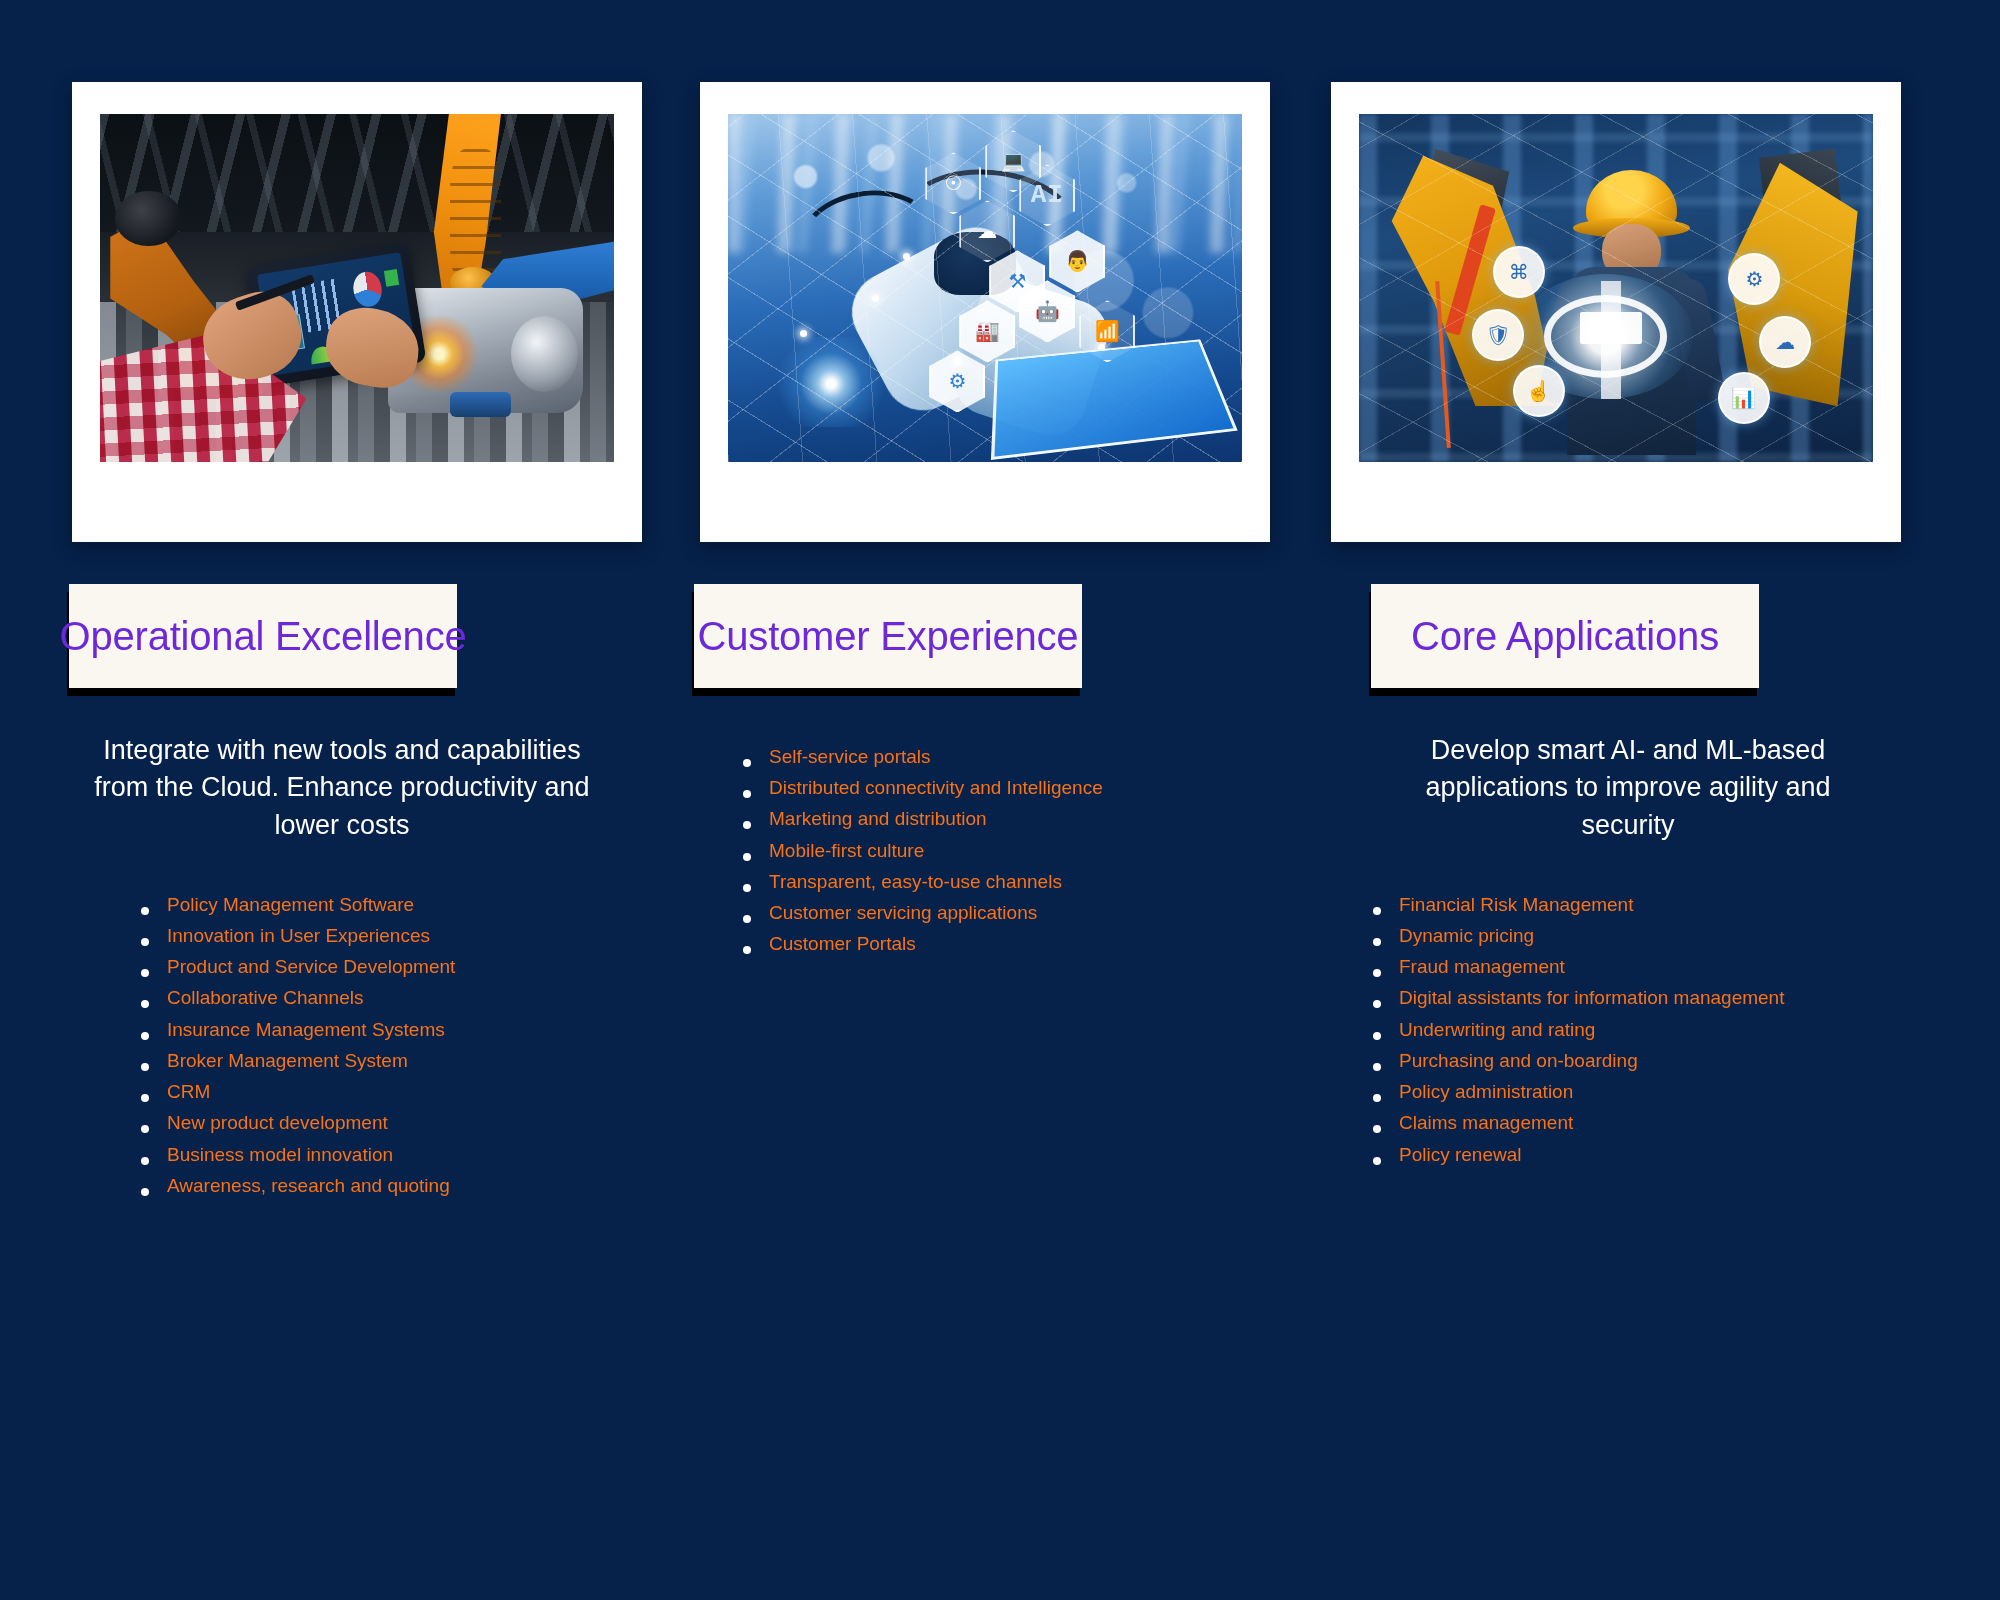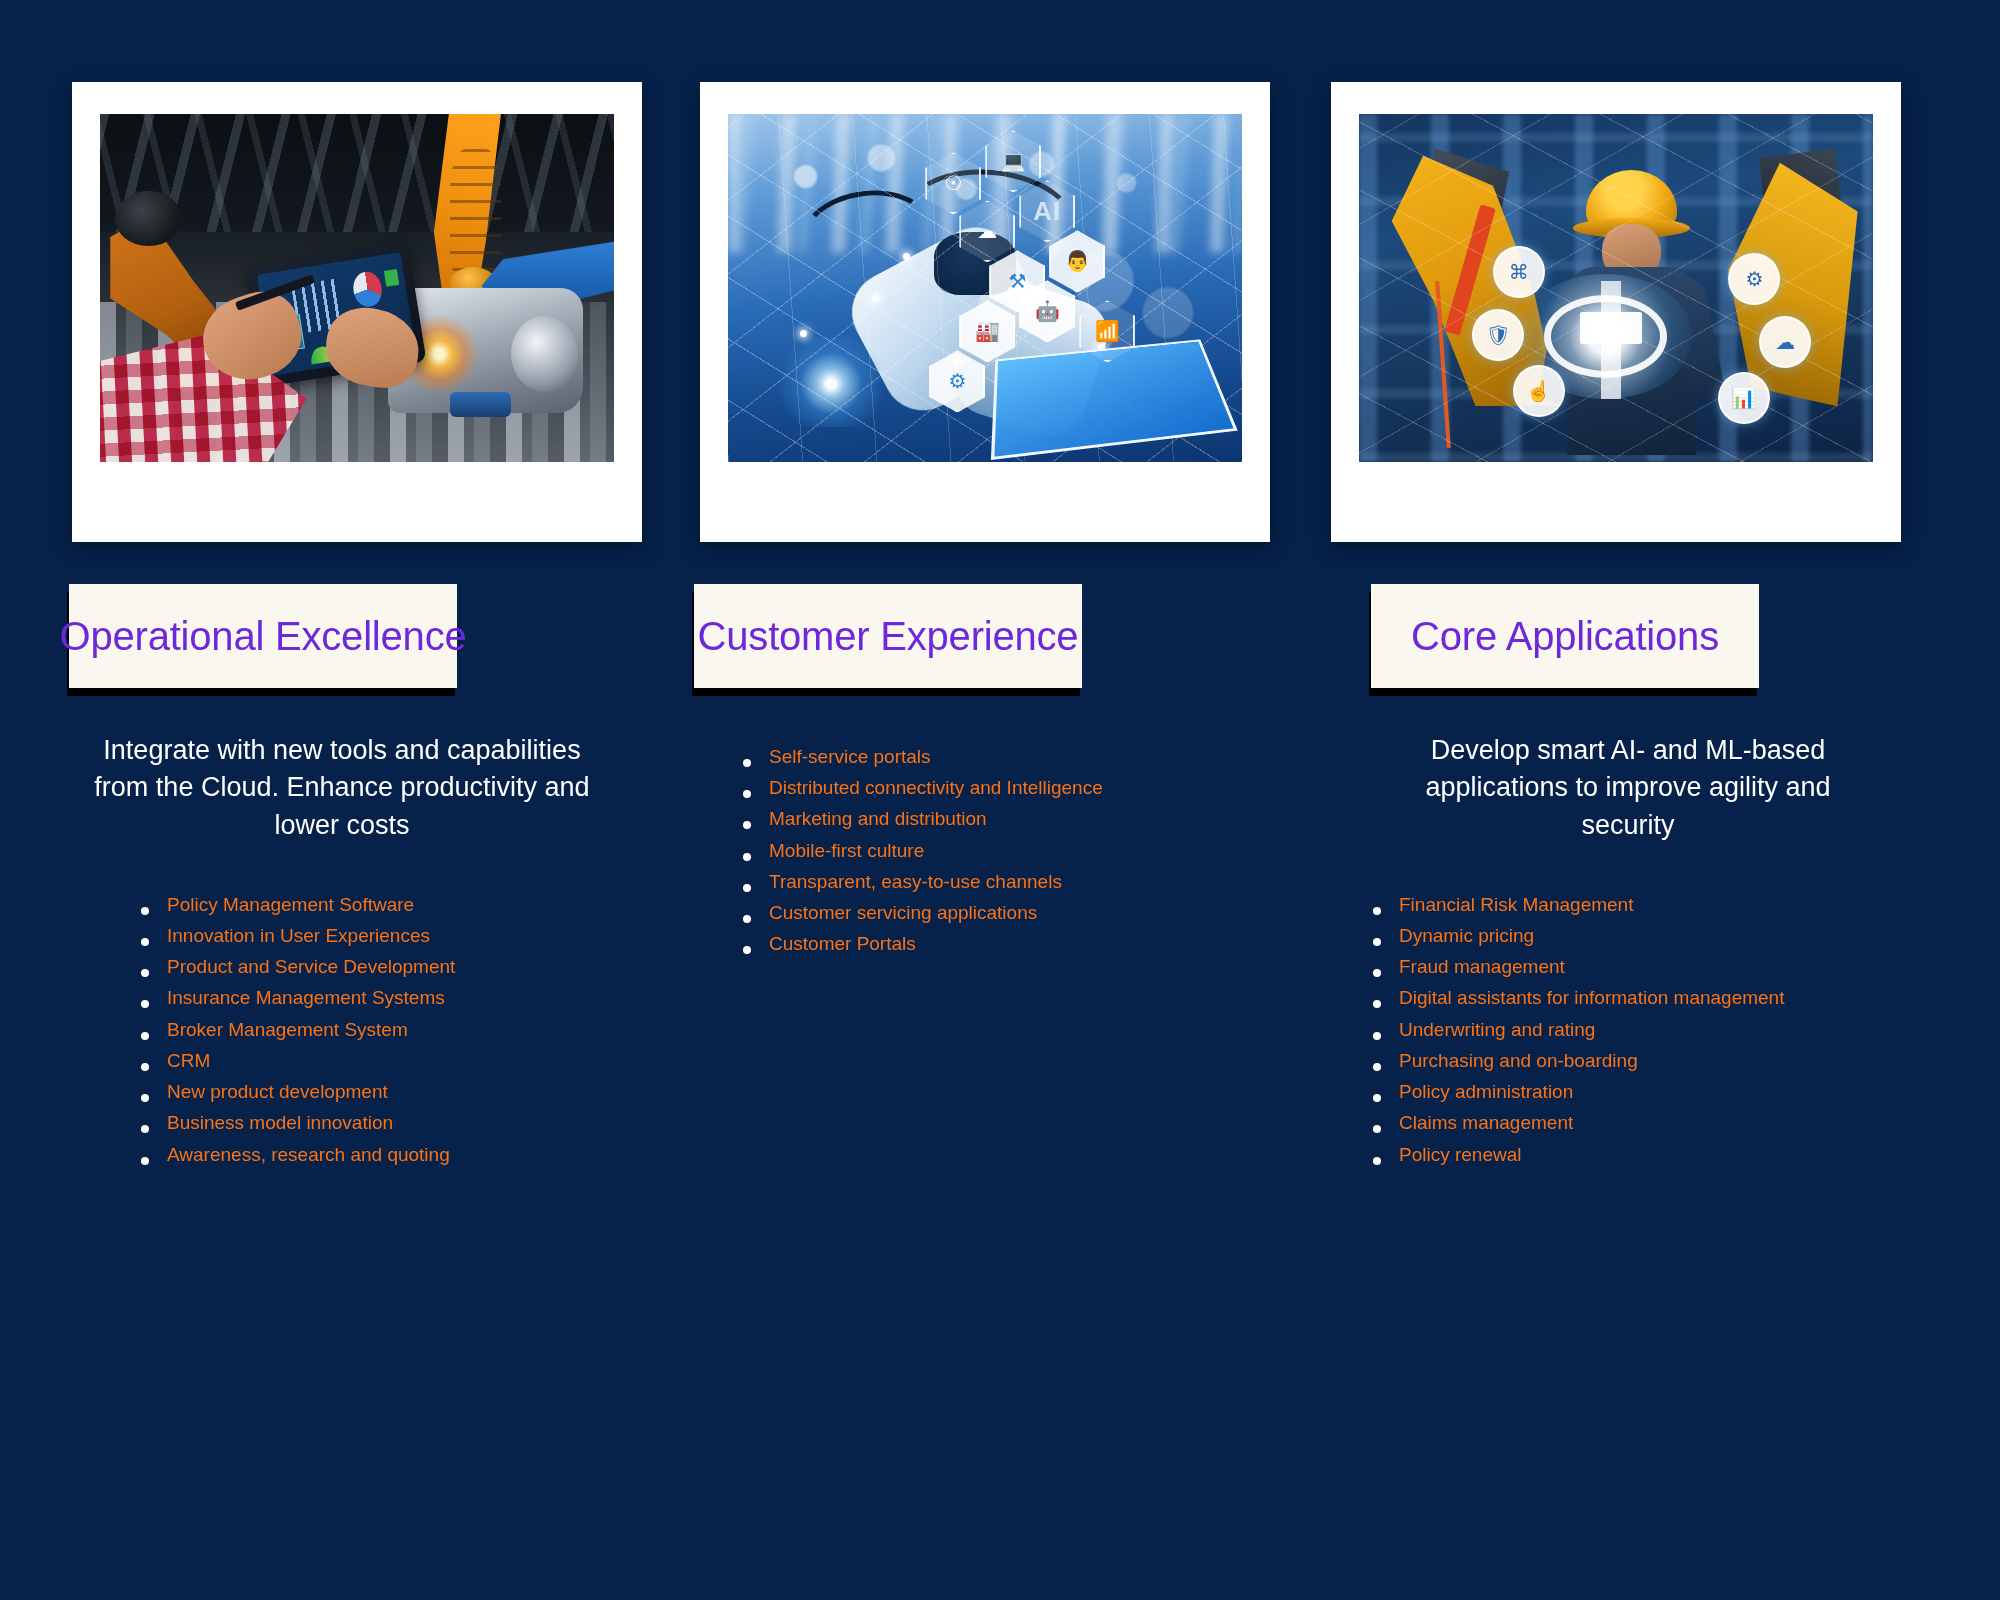--- a/index.html
+++ b/index.html
@@ -511,20 +511,21 @@
           <span class="title-text">Operational Excellence</span>
         </div>
       </div>
 
       <div class="desc">Integrate with new tools and capabilities from the Cloud. Enhance productivity and lower costs</div>
 
       <ul class="bullets">
         <li>Policy Management Software</li>
         <li>Innovation in User Experiences</li>
         <li>Product and Service Development</li>
+        <li>Collaborative Channels</li>
         <li>Insurance Management Systems</li>
         <li>Broker Management System</li>
         <li>CRM</li>
         <li>New product development</li>
         <li>Business model innovation</li>
         <li>Awareness, research and quoting</li>
       </ul>
     </div>
 
     <div class="col">
@@ -546,21 +547,21 @@
           <div class="node" style="left:44%;top:70%"></div>
           <div class="node" style="left:58%;top:54%"></div>
           <div class="node" style="left:72%;top:66%"></div>
           <div class="node" style="left:34%;top:40%"></div>
           <div class="laptop"></div>
 
           <div class="hexgrid">
             <div class="hex" style="left:2px;  top:28px;">☉</div>
             <div class="hex" style="left:62px; top:6px;">💻</div>
             <div class="hex" style="left:36px; top:76px;">☁</div>
-            <div class="hex ai" style="left:96px;top:56px;">AI</div>
+            <div class="hex ai" style="left:96px;top:40px;font-family:Liberation Mono, monospace;">AI</div>
             <div class="hex solid" style="left:66px;top:126px;">⚒</div>
             <div class="hex solid" style="left:126px;top:106px;">👨</div>
             <div class="hex solid" style="left:36px;top:176px;">🏭</div>
             <div class="hex solid" style="left:96px;top:156px;">🤖</div>
             <div class="hex" style="left:156px;top:176px;">📶</div>
             <div class="hex solid" style="left:6px;top:226px;">⚙</div>
           </div>
         </div>
       </div>
 

